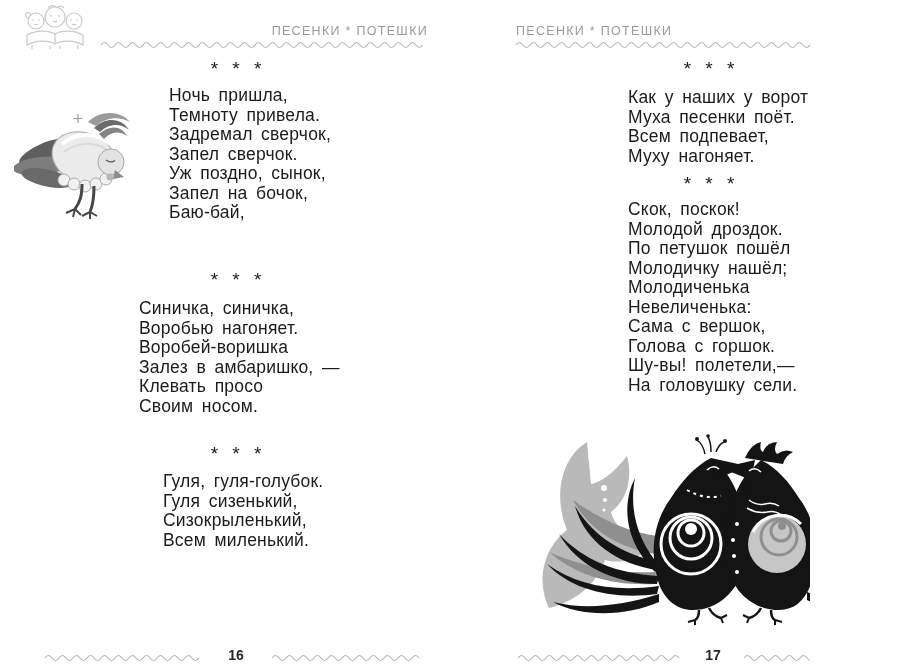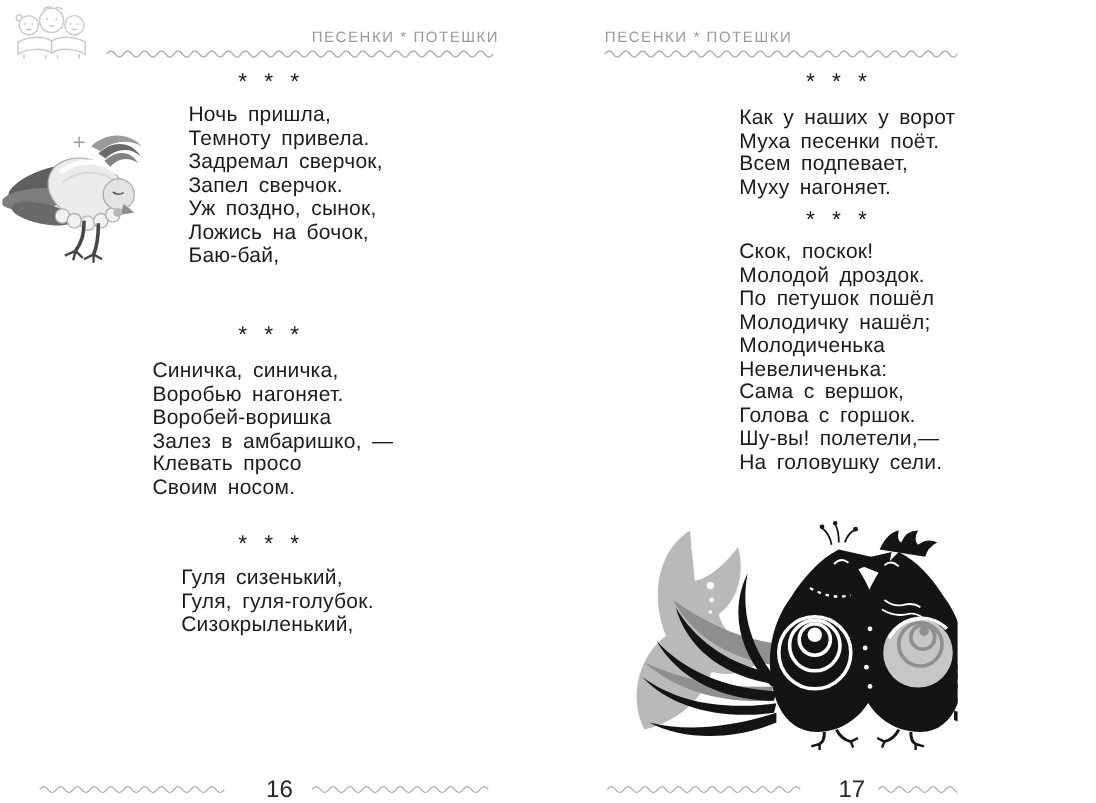--- a/index.html
+++ b/index.html
@@ -2,20 +2,21 @@
 <html><head>
 <meta charset="utf-8">
 <style>
   html,body{margin:0;padding:0;background:#ffffff;}
   .spread{
     position:relative;
     width:798px;height:669px;
     background:#ffffff;
     font-family:"Liberation Sans", sans-serif;
     overflow:hidden;
+    margin-left:12px;
   }
   .page-header{
     position:absolute;
     font-size:12.5px;
     letter-spacing:1.3px;
     color:#9a9a9a;
     white-space:nowrap;
   }
   .page-header.right-align{text-align:right;}
   .sep{
@@ -32,23 +33,23 @@
     font-size:17.5px;
     line-height:19.5px;
     color:#1c1c1c;
     word-spacing:3.5px;
     letter-spacing:0.2px;
     white-space:nowrap;
   }
   .page-number{
     position:absolute;
     width:40px;
-    text-align:right;
-    font-size:20px;
-    font-weight:normal;
+    text-align:center;
+    font-size:14px;
+    font-weight:bold;
     color:#262626;
   }
   svg.wave{position:absolute;height:9px;overflow:visible;}
   svg.decor{position:absolute;}
 </style>
 </head>
 <body>
 
 <div class="spread">
 
@@ -108,39 +109,40 @@
     <path d="M61 103 l-9 4 M61 103 l-2 8 M61 103 l6 6" stroke="#474747" stroke-width="2" fill="none"></path>
     <path d="M76 106 l-8 4 M76 106 l0 7 M76 106 l7 4" stroke="#474747" stroke-width="2" fill="none"></path>
   </svg>
 
   <div class="poem" style="left:157px;top:86px">
     <div>Ночь пришла,</div>
     <div>Темноту привела.</div>
     <div>Задремал сверчок,</div>
     <div>Запел сверчок.</div>
     <div>Уж поздно, сынок,</div>
-    <div>Ложись на бочок,</div>
+    <div>Запел на бочок,</div>
     <div>Баю-бай,</div>
   </div>
 
   <div class="sep" style="left:154px;top:269px">* * *</div>
   <div class="poem" style="left:127px;top:299px">
     <div>Синичка, синичка,</div>
     <div>Воробью нагоняет.</div>
     <div>Воробей-воришка</div>
     <div>Залез в амбаришко, —</div>
     <div>Клевать просо</div>
     <div>Своим носом.</div>
   </div>
 
   <div class="sep" style="left:154px;top:443px">* * *</div>
   <div class="poem" style="left:151px;top:472px">
+    <div>Гуля, гуля-голубок.</div>
     <div>Гуля сизенький,</div>
-    <div>Гуля, гуля-голубок.</div>
     <div>Сизокрыленький,</div>
+    <div>Всем миленький.</div>
   </div>
 
   <svg class="wave" style="left:32px;top:653px" width="156">
       <path d="M1 5 q3.5 -5 7 0 t7 0 t7 0 t7 0 t7 0 t7 0 t7 0 t7 0 t7 0 t7 0 t7 0 t7 0 t7 0 t7 0 t7 0 t7 0 t7 0 t7 0 t7 0 t7 0 t7 0 t7 0" fill="none" stroke="#b2b2b2" stroke-width="1.1"></path>
     </svg>
   <div class="page-number" style="left:204px;top:647px">16</div>
   <svg class="wave" style="left:259px;top:653px" width="152">
       <path d="M1 5 q3.5 -5 7 0 t7 0 t7 0 t7 0 t7 0 t7 0 t7 0 t7 0 t7 0 t7 0 t7 0 t7 0 t7 0 t7 0 t7 0 t7 0 t7 0 t7 0 t7 0 t7 0 t7 0" fill="none" stroke="#b2b2b2" stroke-width="1.1"></path>
     </svg>
 

